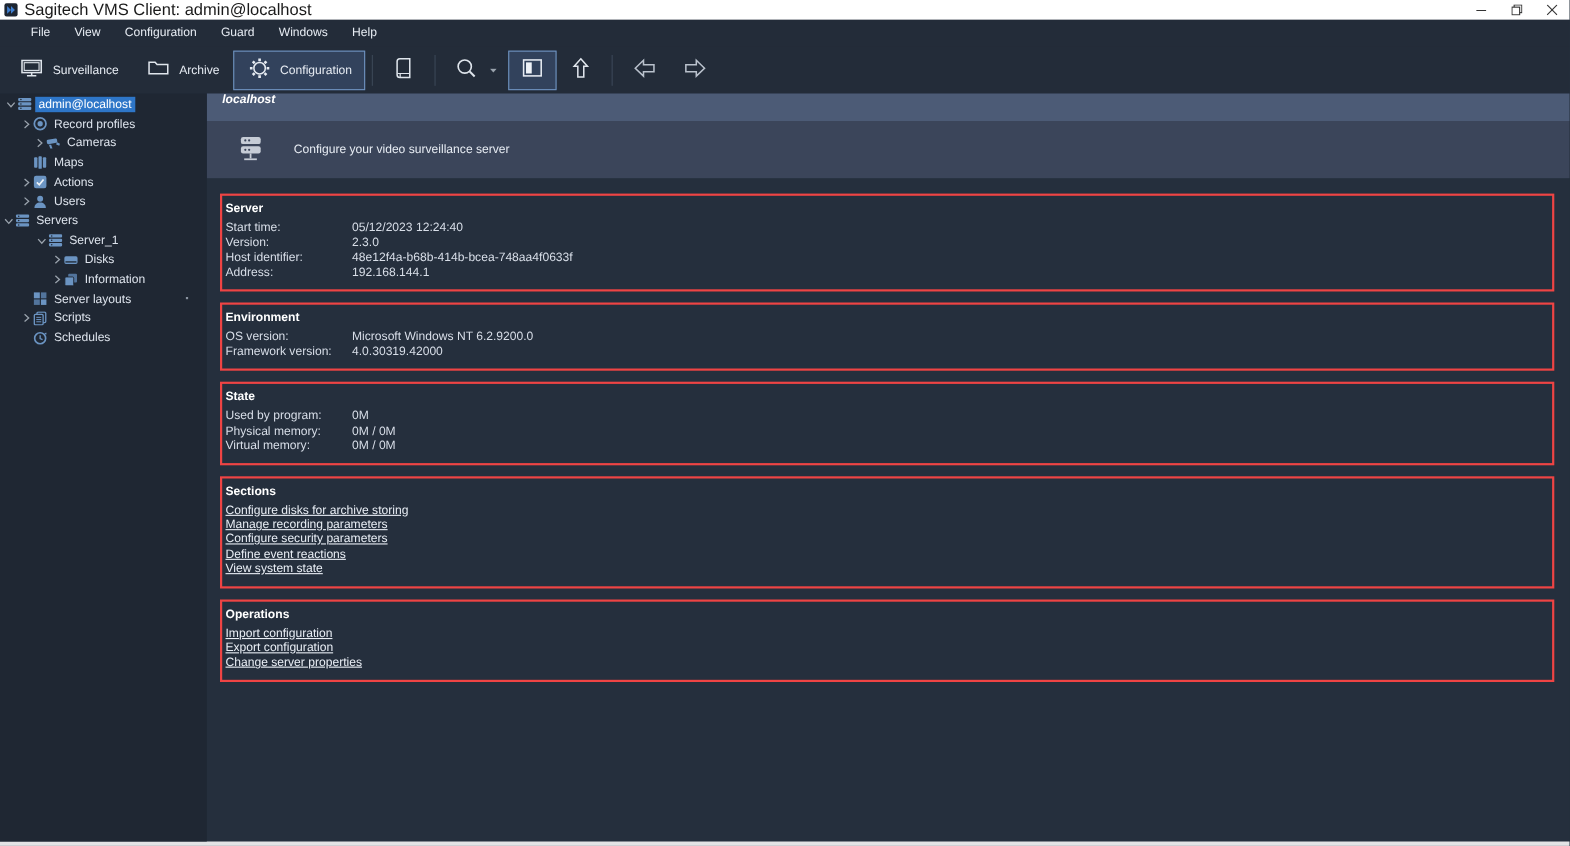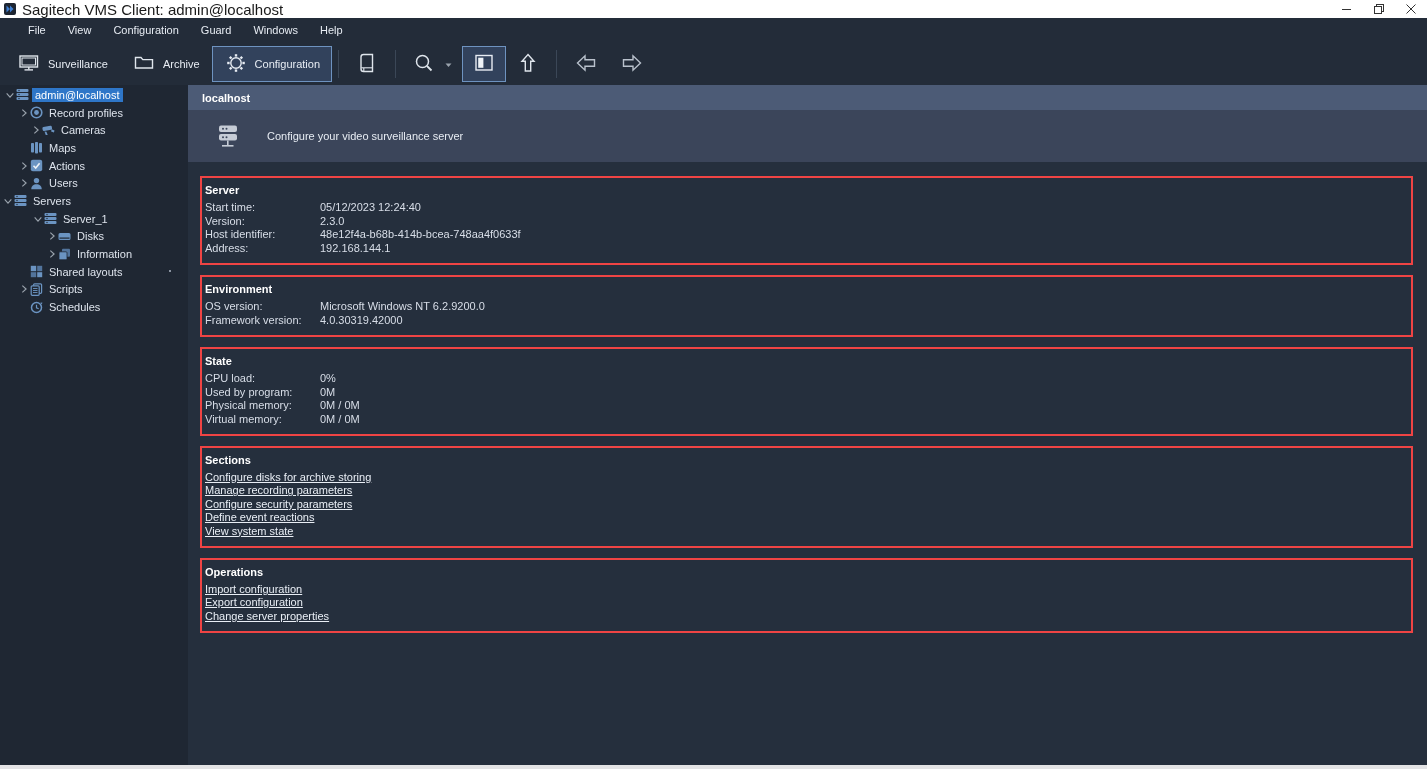--- a/index.html
+++ b/index.html
@@ -34,21 +34,21 @@
   .sidebar { width:188px; background:#1f2733; flex:none; padding-top:1px; position:relative; }
   .tree-row { height:17.7px; display:flex; align-items:center; white-space:nowrap; }
   .tw { width:12px; flex:none; display:flex; align-items:center; justify-content:center; }
   .ti { width:16px; flex:none; display:flex; align-items:center; }
   .tl { padding:1px 3px; color:#dde3ec; }
   .tree-row.selected .tl { background:#2e76c8; color:#ffffff; }
   .splitter-dot { position:absolute; right:17px; top:185px; width:2px; height:2px; background:#8a93a0; }
   
   .content { flex:1; background:#252f3d; display:flex; flex-direction:column; min-width:0; }
   .content-header { height:25px; background:#4c5b76; color:#ffffff; font-weight:bold;
-                    display:flex; align-items:center; padding-left:14px; flex:none; }
+                    display:flex; align-items:flex-start; padding-left:14px; flex:none;font-style:italic; }
   .banner { height:52px; background:#3b455a; display:flex; align-items:center; padding-left:26px; flex:none; }
   .banner .banner-text { margin-left:26px; color:#e7ecf3; }
   .group-wrap { padding:14px 14px 0 12px; }
   .group-box { border:2px solid #ef4444; padding:6px 8px 8px 3px; margin-bottom:10px; }
   .group-title { font-weight:bold; color:#ffffff; font-size:11px; margin-bottom:5px; }
   .kv-row { display:flex; line-height:13.5px; color:#d8dee8; }
   .kv-label { width:115px; flex:none; }
   .link-row a, .link-row span.link { display:inline-block; color:#e9eef5; text-decoration:underline; cursor:pointer; }
   .link-row { line-height:13.4px; }
   
@@ -357,21 +357,21 @@
     <div class="tree-row" style="padding-left:18px">
       <span class="tw"></span>
       <span class="ti">
           <svg width="13" height="13" viewBox="0 0 13 13" fill="#6b94c2">
             <rect x="0.8" y="0.8" width="5.4" height="5.4"></rect>
             <rect x="7.2" y="0.8" width="5" height="5.4" fill="#52749c"></rect>
             <rect x="0.8" y="7.2" width="5.4" height="5" fill="#52749c"></rect>
             <rect x="7.2" y="7.2" width="5" height="5"></rect>
           </svg>
         </span>
-      <span class="tl">Shared layouts</span>
+      <span class="tl">Server layouts</span>
     </div>
 
     <div class="tree-row" style="padding-left:18px">
       <span class="tw">
           <svg width="10" height="10" viewBox="0 0 12 12" fill="none" stroke="#9aa3ad" stroke-width="1.4">
             <polyline points="4,2 8.5,6 4,10"></polyline>
           </svg>
         </span>
       <span class="ti">
           <svg width="13" height="13" viewBox="0 0 13 13" fill="none" stroke="#6b94c2" stroke-width="1.2">
@@ -452,24 +452,20 @@
         </div>
         <div class="kv-row">
           <span class="kv-label">Framework version:</span>
           <span class="kv-value">4.0.30319.42000</span>
         </div>
       </div>
 
       <div class="group-box">
         <div class="group-title">State</div>
         <div class="kv-row">
-          <span class="kv-label">CPU load:</span>
-          <span class="kv-value">0%</span>
-        </div>
-        <div class="kv-row">
           <span class="kv-label">Used by program:</span>
           <span class="kv-value">0M</span>
         </div>
         <div class="kv-row">
           <span class="kv-label">Physical memory:</span>
           <span class="kv-value">0M / 0M</span>
         </div>
         <div class="kv-row">
           <span class="kv-label">Virtual memory:</span>
           <span class="kv-value">0M / 0M</span>

